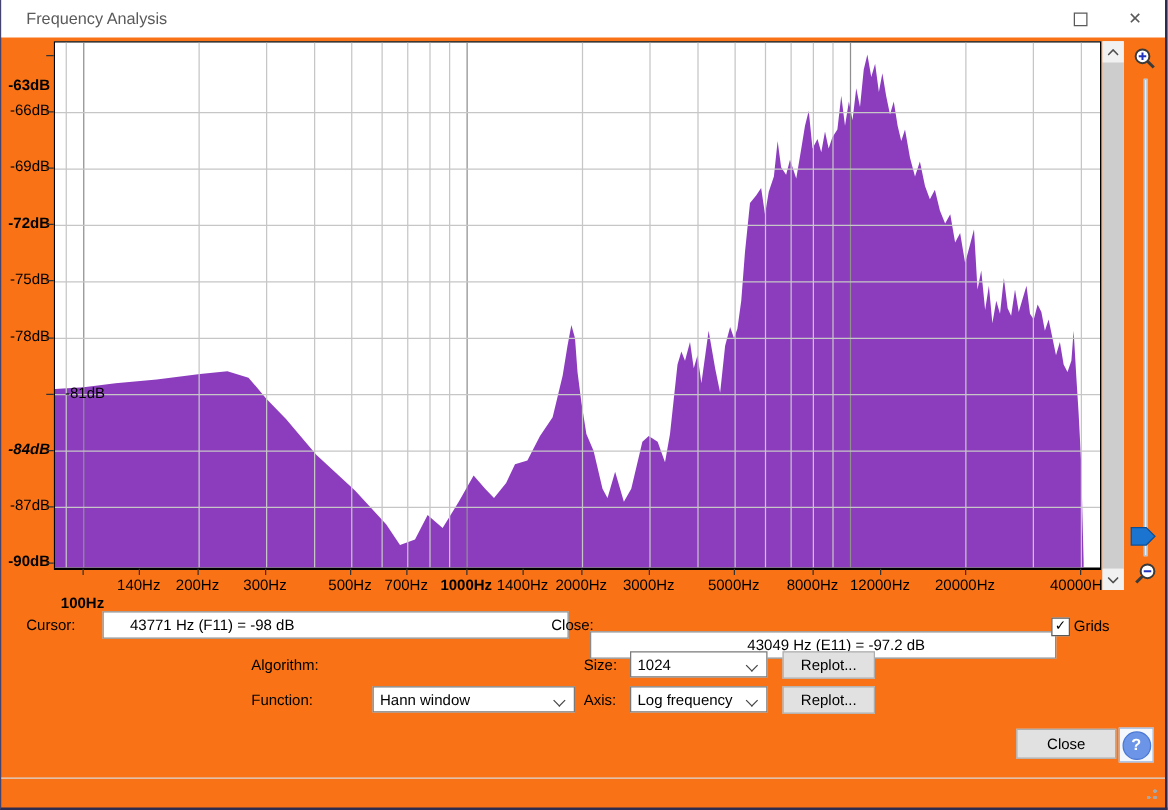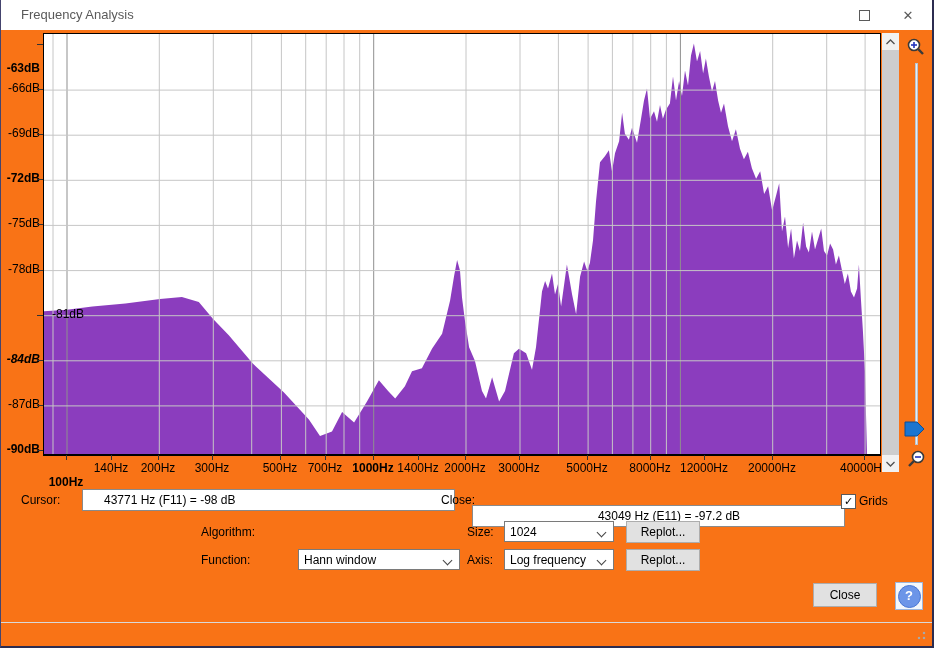--- a/index.html
+++ b/index.html
@@ -212,21 +212,21 @@
     <span>Hann window</span>
     <span class="chev"></span>
   </div>
   <div class="lbl rlbl" style="left:466px;top:549px;width:32px;">Axis:</div>
   <div class="combo" style="left:503px;top:549px;width:110px;">
     <span>Log frequency</span>
     <span class="chev"></span>
   </div>
   <div class="btn" style="left:625px;top:549px;width:74px;">Replot...</div>
 
-  <div class="btn" style="left:812px;top:583px;width:64px;height:24px;line-height:22px;">Close</div>
+  <div class="btn" style="left:812px;top:583px;width:80px;height:24px;line-height:22px;">Close</div>
   <div class="helpbtn">
     <div class="helpcircle">?</div>
   </div>
 
   <div class="statusdiv"></div>
   <div class="grip"></div>
 
 </div>
 
 </body></html>

